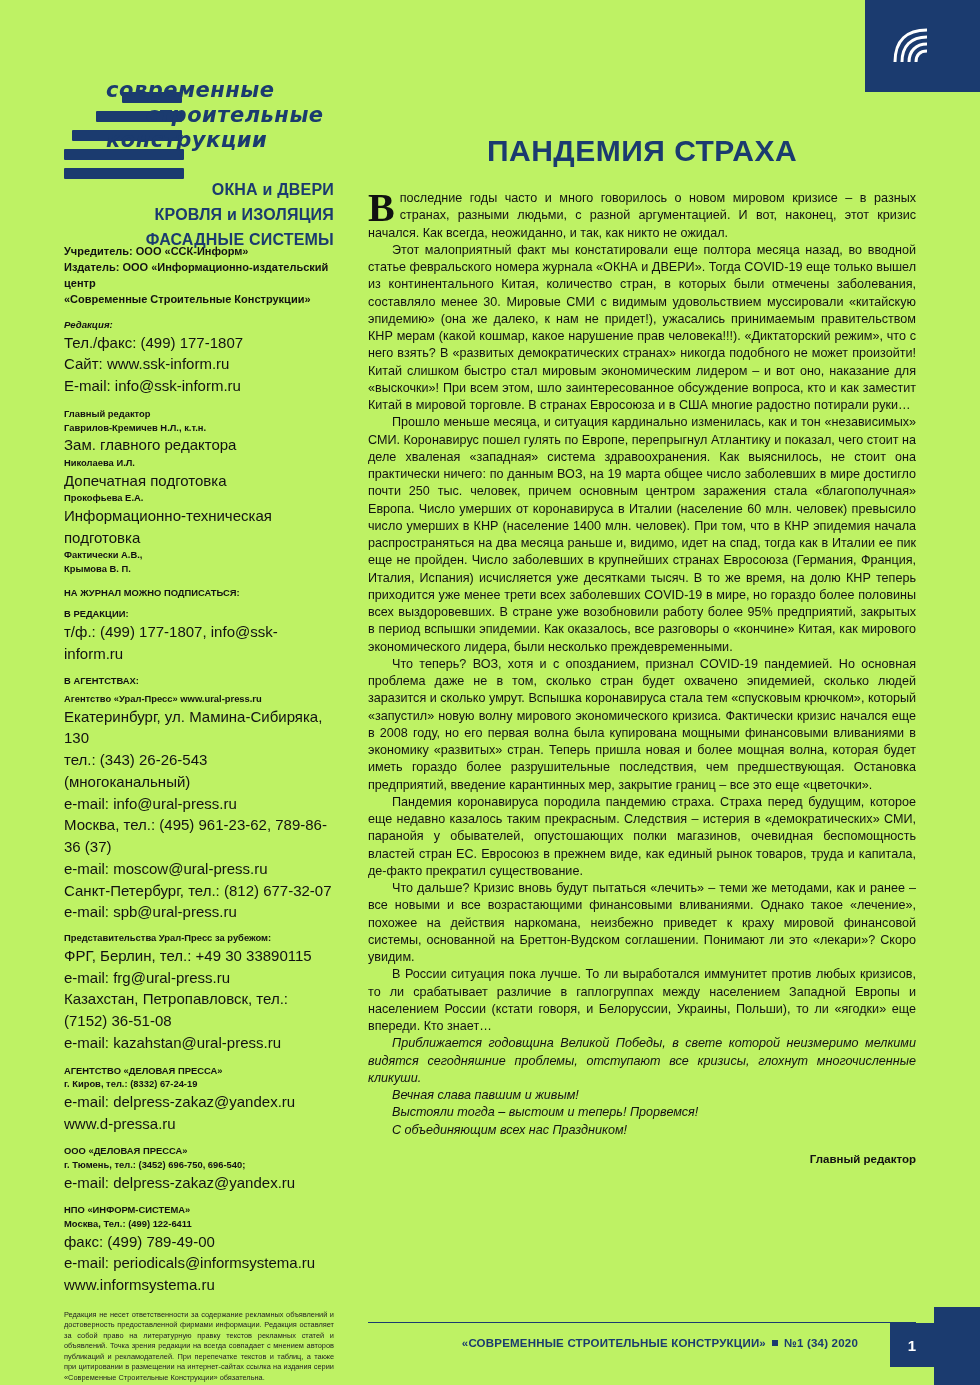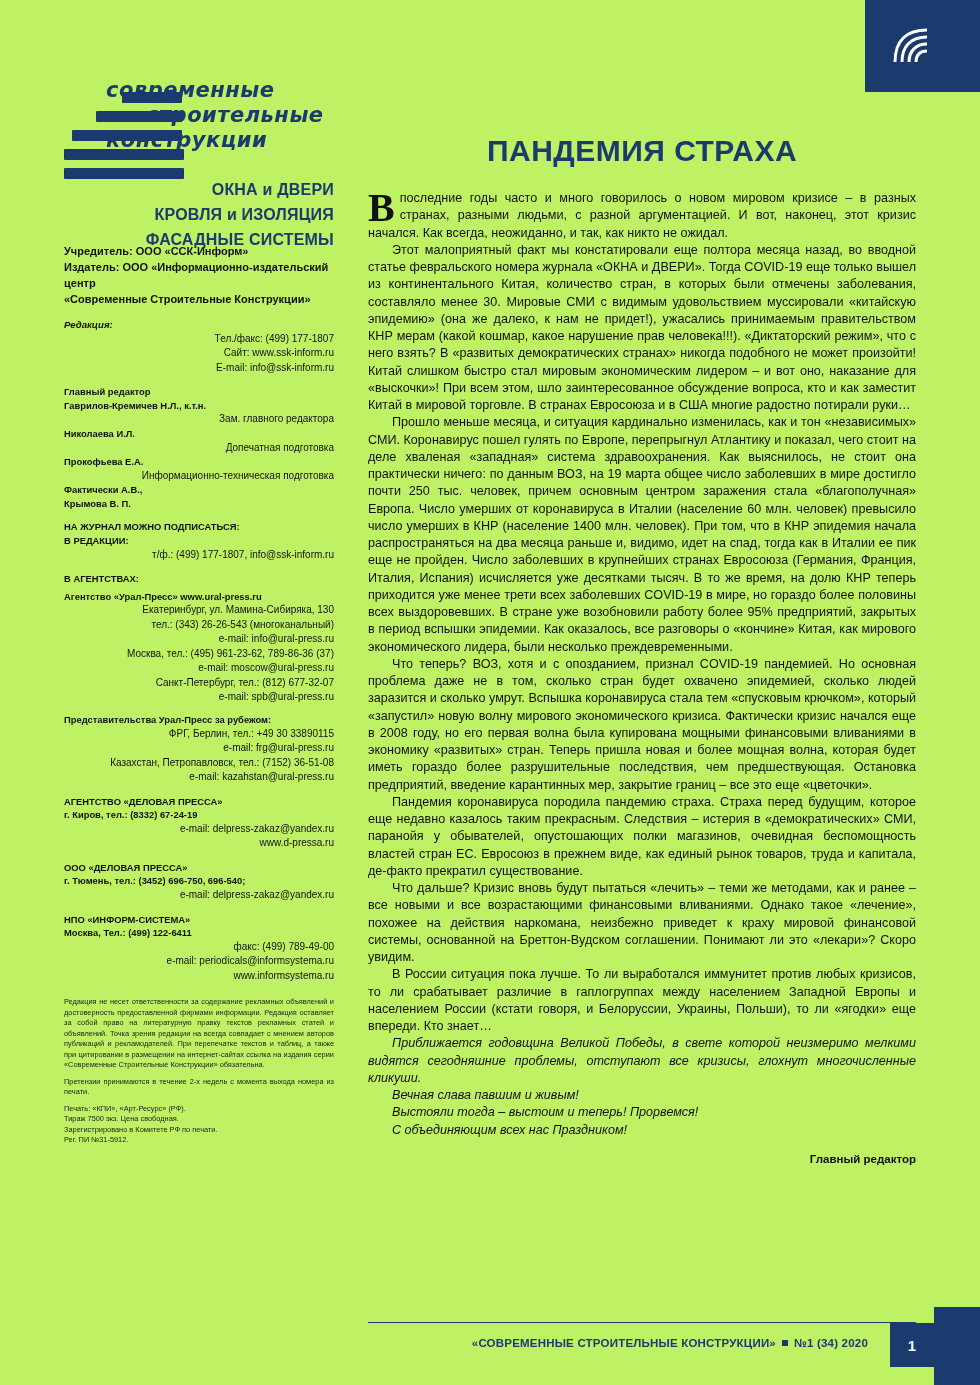--- a/index.html
+++ b/index.html
@@ -56,22 +56,22 @@
     color:#1b3b6f;font-weight:bold;font-size:16px;line-height:1.55;
     letter-spacing:.2px;
   }
   .imprint{
     margin-top:34px;font-size:9.4px;line-height:1.45;color:#111;
   }
   .block{margin-bottom:10px;}
   .hdr{font-weight:bold;font-size:11px;}
   .hdr-i{font-weight:bold;font-style:italic;font-size:9.6px;}
   .nm{font-weight:bold;font-size:9.4px;}
-  .sm{font-size:10px;text-align:right;}
-  .cap{font-weight:bold;font-size:9.4px;text-transform:uppercase;}
+  .sm{font-size:15px;}
+  .cap{font-weight:bold;font-size:9.4px;text-transform:uppercase;margin-top:8px;}
   .disclaimer{
     margin-top:14px;font-size:7.4px;line-height:1.42;text-align:justify;color:#222;
   }
   .disclaimer p{margin:0 0 6px 0;}
   
   .right-col{
     position:absolute;left:368px;top:134px;width:548px;
   }
   .title{
     font-size:30px;font-weight:bold;color:#1b3b6f;text-align:center;
@@ -90,21 +90,21 @@
     margin-top:14px;text-align:right;font-weight:bold;font-size:11.5px;color:#111;
   }
   
   .footer-bar{
     position:absolute;left:0;right:0;bottom:0;height:92px;
   }
   .footer-rule{
     position:absolute;left:368px;right:64px;bottom:62px;height:1px;background:#1b3b6f;
   }
   .footer-text{
-    position:absolute;right:112px;bottom:36px;
+    position:absolute;right:122px;bottom:36px;
     color:#1b3b6f;font-size:11.5px;font-weight:bold;letter-spacing:.2px;
   }
   .footer-text .sq{display:inline-block;width:6px;height:6px;background:#1b3b6f;margin:0 6px 1px 6px;}
   .page-num{
     position:absolute;right:46px;bottom:18px;width:44px;height:44px;background:#1b3b6f;
     color:#fff;font-weight:bold;font-size:15px;display:flex;align-items:center;justify-content:center;
   }
   .side-strip{
     position:absolute;right:0;bottom:0;width:46px;height:78px;background:#1b3b6f;
   }

